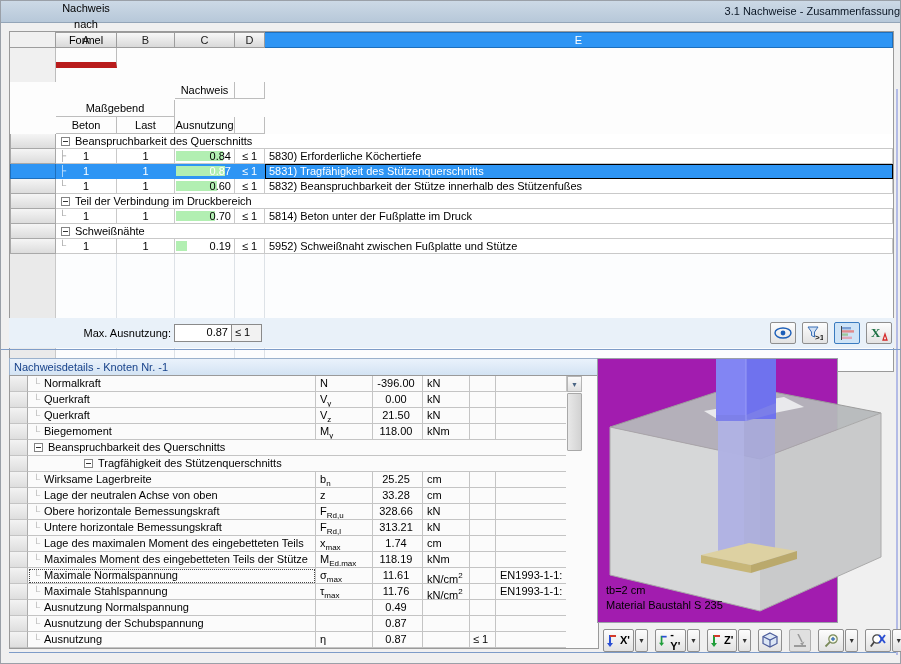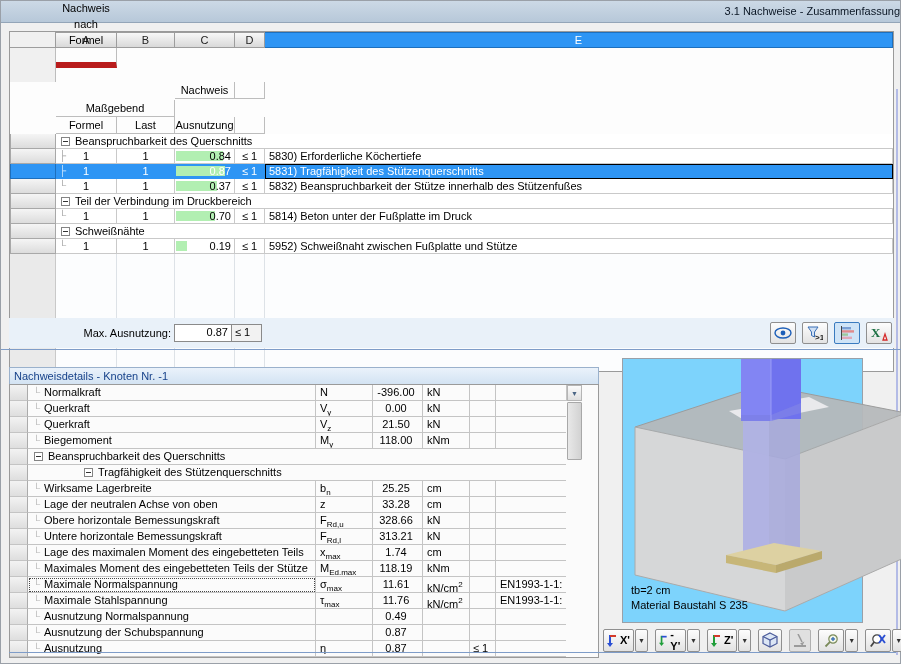--- a/index.html
+++ b/index.html
@@ -52,21 +52,21 @@
   .tfoot { position:absolute; left:8px; top:317px; width:885px; height:30px; background:#e9f1f9; display:flex; align-items:center; }
   .maxlab { width:162px; text-align:right; }
   .maxbox { width:58px; height:18px; margin-left:3px; background:#fff; border:1px solid #8a8a8a; text-align:right; padding:1px 3px 0 0; }
   .maxlim { width:30px; height:18px; background:#f2f2f2; border:1px solid #8a8a8a; border-left:none; padding:1px 0 0 3px; }
   .tbtns { margin-left:auto; display:flex; gap:6px; padding-right:2px; }
   .tbtn { width:26px; height:22px; background:linear-gradient(#fdfdfd,#e3e3e3); border:1px solid #8f8f8f; border-radius:2px;
     display:flex; align-items:center; justify-content:center; }
   .tbtn.active { background:#cfe4f7; border:1px solid #3a7bbf; }
 
   
-  .details { position:absolute; left:8px; top:366px; width:590px; }
+  .details { position:absolute; left:8px; top:357px; width:590px; }
   .dhead { height:17px; background:linear-gradient(#eaf2fb,#d3e3f3); border:1px solid #9ab1cc; border-bottom:none;
     color:#17428a; padding-left:4px; line-height:16px; }
   .dtable { border:1px solid #9a9a9a; background:#fbfbfb; position:relative; }
   .drow { display:grid; grid-template-columns:18px 288px 57px 50px 47px 26px 70px 16px; height:16px; }
   .drh { background:linear-gradient(#f3f3f3,#dedede); border-right:1px solid #ababab; border-bottom:1px solid #c4c4c4; }
   .dc { border-right:1px solid #c4c4c4; border-bottom:1px solid #c4c4c4; line-height:15px; white-space:nowrap; overflow:hidden; position:relative; }
   .dlabel { padding-left:16px; }
   .dtree { position:absolute; left:5px; top:0; color:#b5b5b5; font-size:10px; }
   .dgcell { grid-column:2 / span 6; border-bottom:1px solid #c4c4c4; line-height:15px; white-space:nowrap; }
   .dval { text-align:center; padding-right:3px; }
@@ -77,21 +77,21 @@
   sub { font-size:8px; }
   sup { font-size:8px; }
   
   .sbar { grid-column:8; grid-row:1 / span 17; background:#f0f0f0; border-left:1px solid #c4c4c4; position:relative; }
   .sbtn { position:absolute; left:0; width:15px; height:16px; background:linear-gradient(#fbfbfb,#dfdfdf); border:1px solid #b5b5b5;
     font-size:7px; text-align:center; line-height:15px; color:#4a6584; }
   .sthumb { position:absolute; left:0; top:17px; width:15px; height:58px; background:linear-gradient(90deg,#e8e8e8,#d2d2d2); border:1px solid #a8a8a8; border-radius:1px; }
   .bottomline { position:absolute; left:8px; top:651px; width:887px; height:1px; background:#7e9cc8; }
 
   
-  .viewport { position:absolute; left:621px; top:357px; width:241px; height:265px; background:#7dd3fc; border:1px solid #9aa0a8; }
+  .viewport { position:absolute; left:596px; top:357px; width:241px; height:265px; background:#a21caf; border:1px solid #9aa0a8; }
   .anno { position:absolute; left:8px; color:#000; }
   .vtools { position:absolute; left:602px; top:627px; width:293px; height:24px; display:flex; gap:7px; align-items:center; }
   .vgroup { display:flex; }
   .vbtn { height:23px; background:linear-gradient(#fdfdfd,#e2e2e2); border:1px solid #8f8f8f; border-radius:2px;
     display:flex; align-items:center; justify-content:center; padding:0 3px; font-weight:bold; }
   .vbtn.dd { width:13px; margin-left:1px; font-size:7px; font-weight:normal; color:#333; }
   .vbtn.sq { width:26px; }
   .vbtn.disabled { background:#e0e0e0; border-color:#b0b0b0; color:#9a9a9a; }
   .axlab { margin-left:2px; font-size:11px; }
 </style>
@@ -111,21 +111,21 @@
       <div class="lc">C</div>
       <div class="lc">D</div>
       <div class="lc sel">E</div>
     </div>
     <div class="tg hdr" style="grid-template-rows:17px 17px;">
       <div class="hblank" style="grid-row:1 / span 2;"></div>
       <div class="hcell" style="grid-column:2 / span 2;margin-top:18px;">Maßgebend</div>
       <div class="hcell">Nachweis</div>
       <div class="hcell"></div>
       <div class="hcell espan">Nachweis nach Formel</div>
-      <div class="hcell" style="grid-column:2;">Formel</div>
+      <div class="hcell" style="grid-column:2;">Beton</div>
       <div class="hcell">Last</div>
       <div class="hcell">Ausnutzung</div>
       <div class="hcell"></div>
     </div>
     <div id="toprows">
         <div class="trow">
           <div class="rh"></div>
           <div class="gcell"><span class="expander"></span>Beanspruchbarkeit des Querschnitts</div>
         </div>
         <div class="trow">
@@ -149,21 +149,21 @@
           </div>
           <div class="cell lim">≤ 1</div>
           <div class="cell fcell">5831) Tragfähigkeit des Stützenquerschnitts</div>
         </div>
         <div class="trow">
           <div class="rh"></div>
           <div class="cell num"><span class="tree">└</span>1</div>
           <div class="cell num">1</div>
           <div class="cell">
             <span class="ubar" style="width: 41px;"></span>
-            <span class="uval">0.37</span>
+            <span class="uval">0.60</span>
           </div>
           <div class="cell lim">≤ 1</div>
           <div class="cell fcell">5832) Beanspruchbarkeit der Stütze innerhalb des Stützenfußes</div>
         </div>
         <div class="trow">
           <div class="rh"></div>
           <div class="gcell"><span class="expander"></span>Teil der Verbindung im Druckbereich</div>
         </div>
         <div class="trow">
           <div class="rh"></div>

